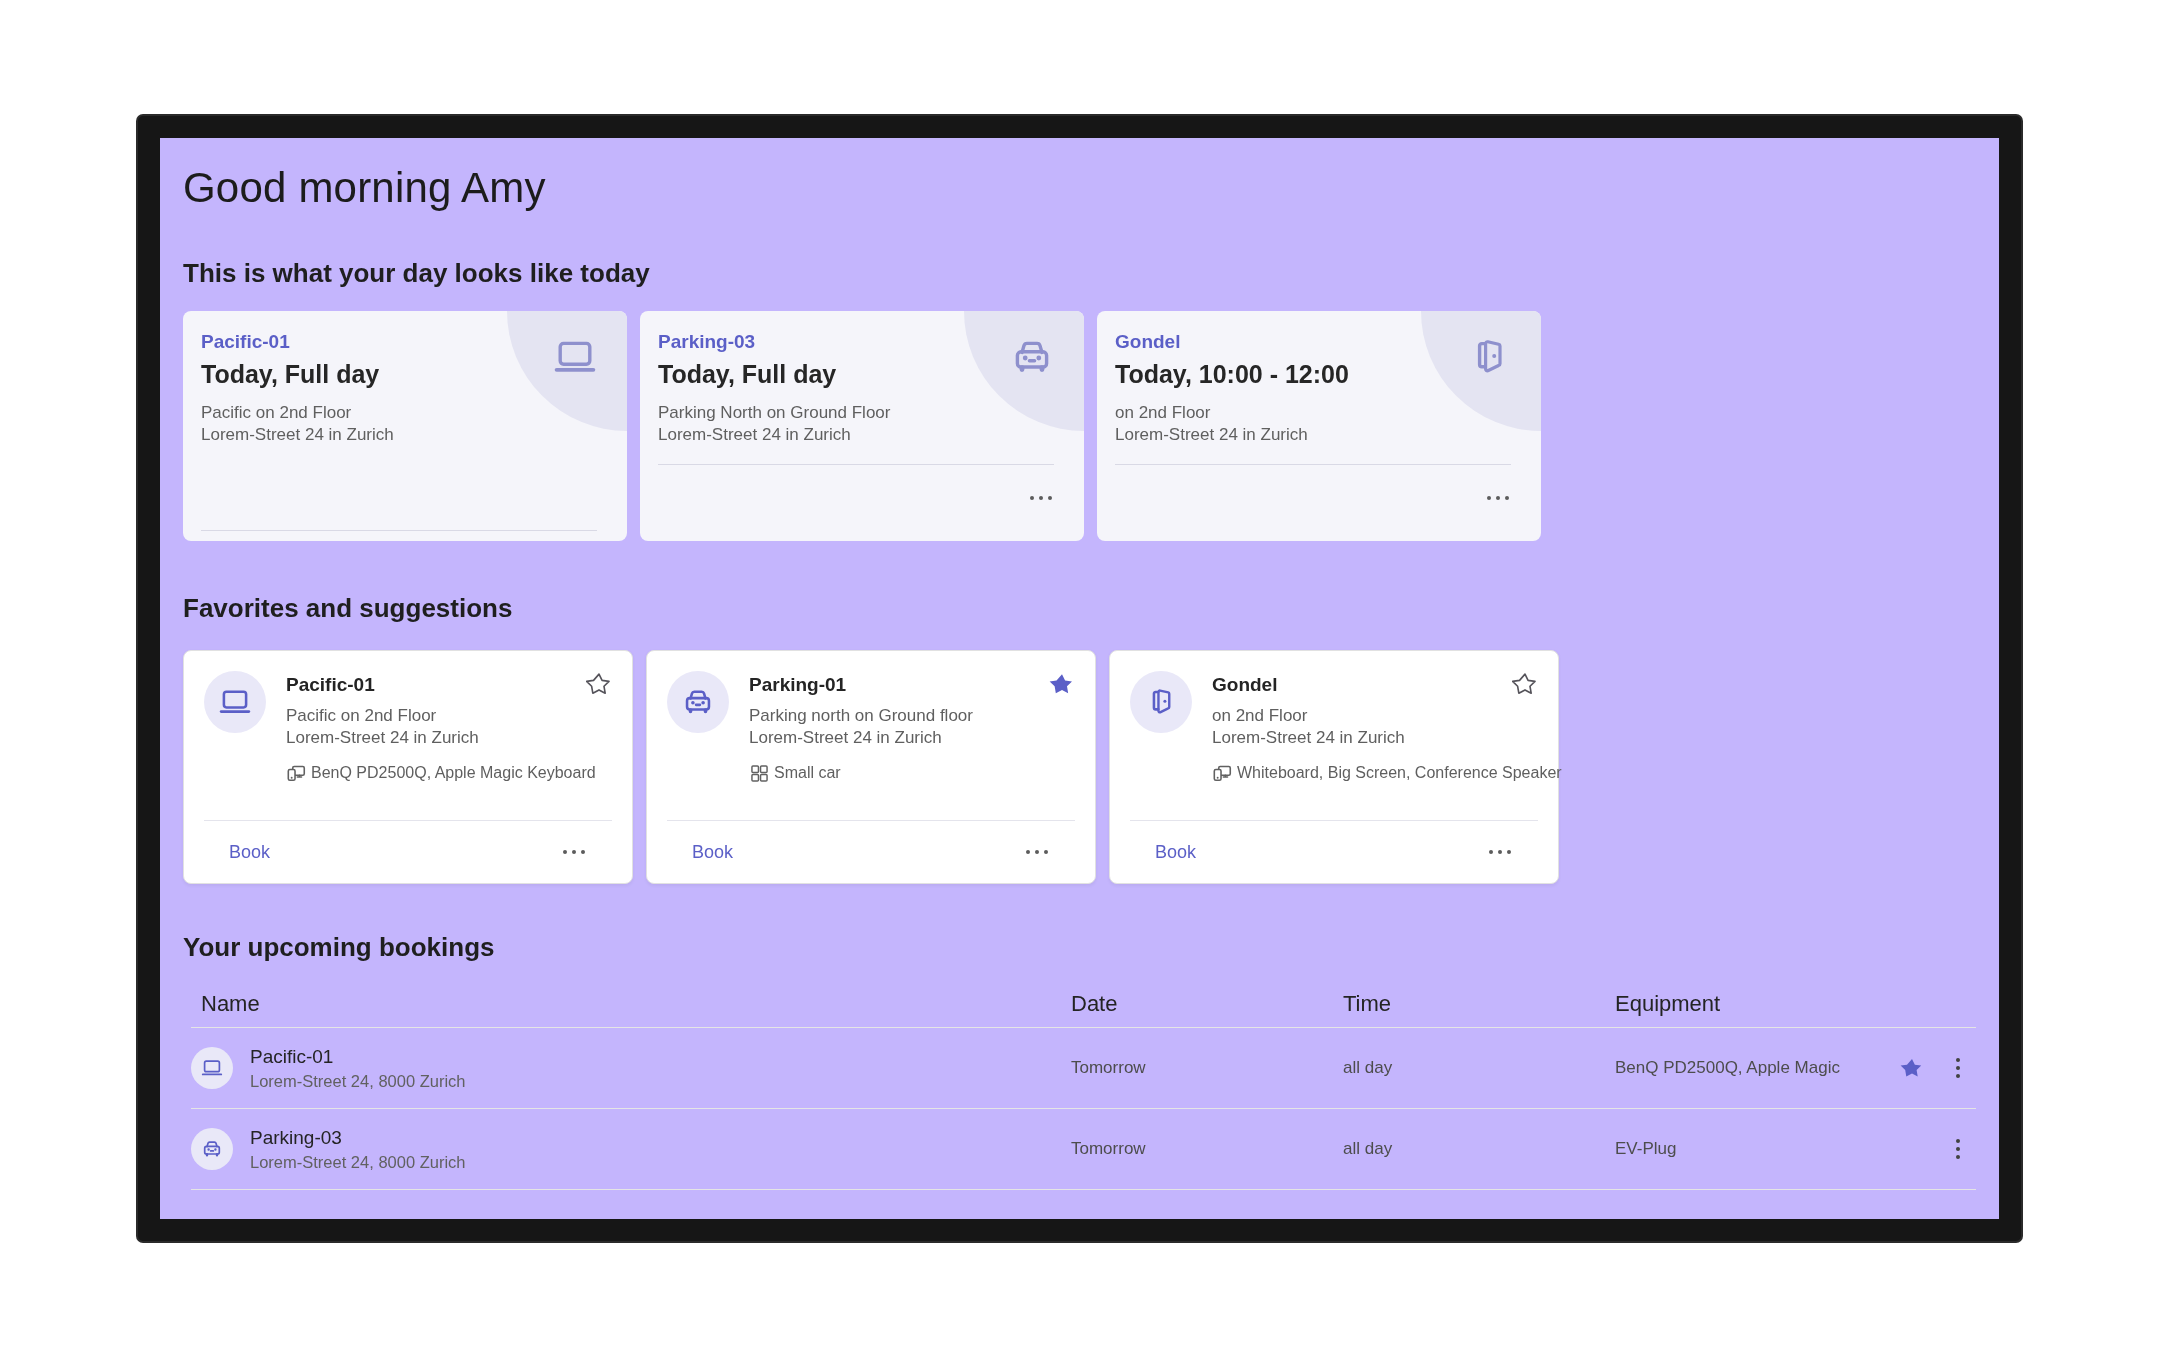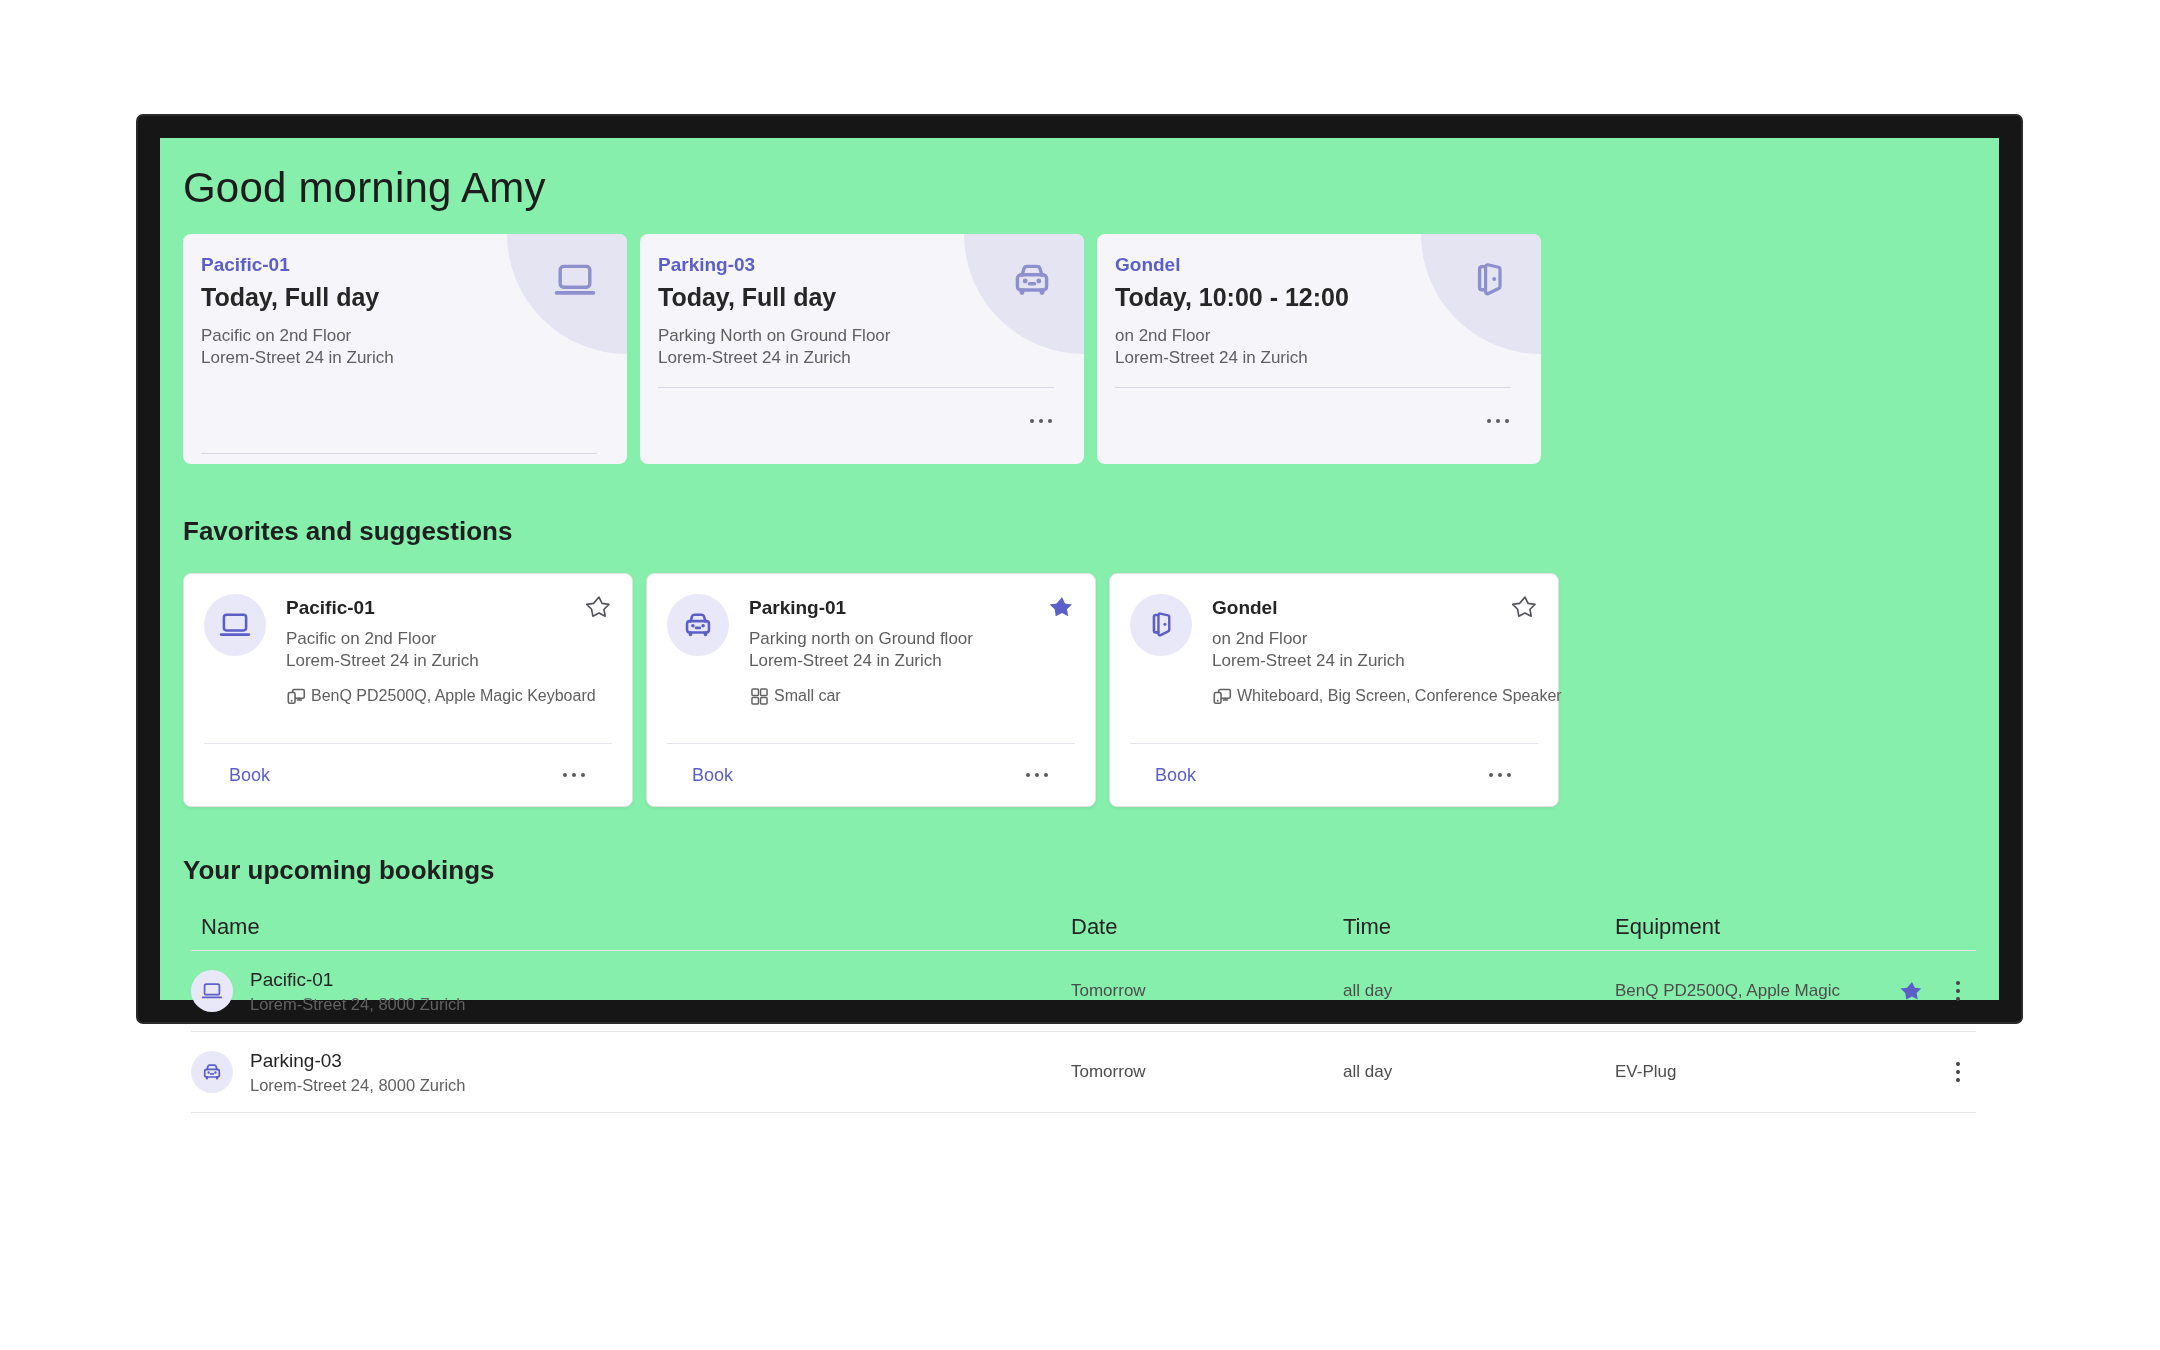--- a/index.html
+++ b/index.html
@@ -2,22 +2,22 @@
 <html><head>
 <meta charset="utf-8">
 <style>
   html,body{margin:0;padding:0;}
   body{
     width:2160px;height:1350px;background:#ffffff;position:relative;overflow:hidden;
     font-family:"Liberation Sans","DejaVu Sans",sans-serif;
     -webkit-font-smoothing:antialiased;
   }
   .frame{
-    position:absolute;left:138px;top:116px;width:1883px;height:906px;
-    box-sizing:border-box;border:22px solid #161616;border-radius:5px;background:#86efac;
+    position:absolute;left:138px;top:116px;width:1883px;height:1125px;
+    box-sizing:border-box;border:22px solid #161616;border-radius:5px;background:#c4b5fd;
     box-shadow:0 0 0 2px #2a2a2a;
   }
   .content{position:absolute;inset:0;padding:0 0 0 23px;box-sizing:border-box;}
 
   .greeting{font-size:42px;font-weight:400;color:#1c1c1c;margin:26px 0 0 0;letter-spacing:.2px;}
   .section-title{font-size:26px;font-weight:700;color:#1f1f1f;margin:0;}
   .st-today{margin-top:46px;}
   .st-fav{margin-top:52px;}
   .st-book{margin-top:48px;}
 
@@ -120,20 +120,21 @@
       <path d="M12 2.9l2.85 5.78 6.38.93-4.62 4.5 1.09 6.36L12 17.47l-5.7 3-1.09-6.36-4.62-4.5 6.38-.93z"></path>
     </symbol>
   </defs>
 </svg>
 
 <div class="frame">
   <div class="content">
 
     <h1 class="greeting">Good morning Amy</h1>
 
+    <h2 class="section-title st-today">This is what your day looks like today</h2>
     <div class="cards-row" id="today-row">
   <div class="day-card">
     <div class="corner-blob"></div>
     <div class="corner-icon">
       <svg>
               <use href="#sym-laptop"></use>
             </svg>
 
     </div>
     <a class="day-name">Pacific-01</a>

